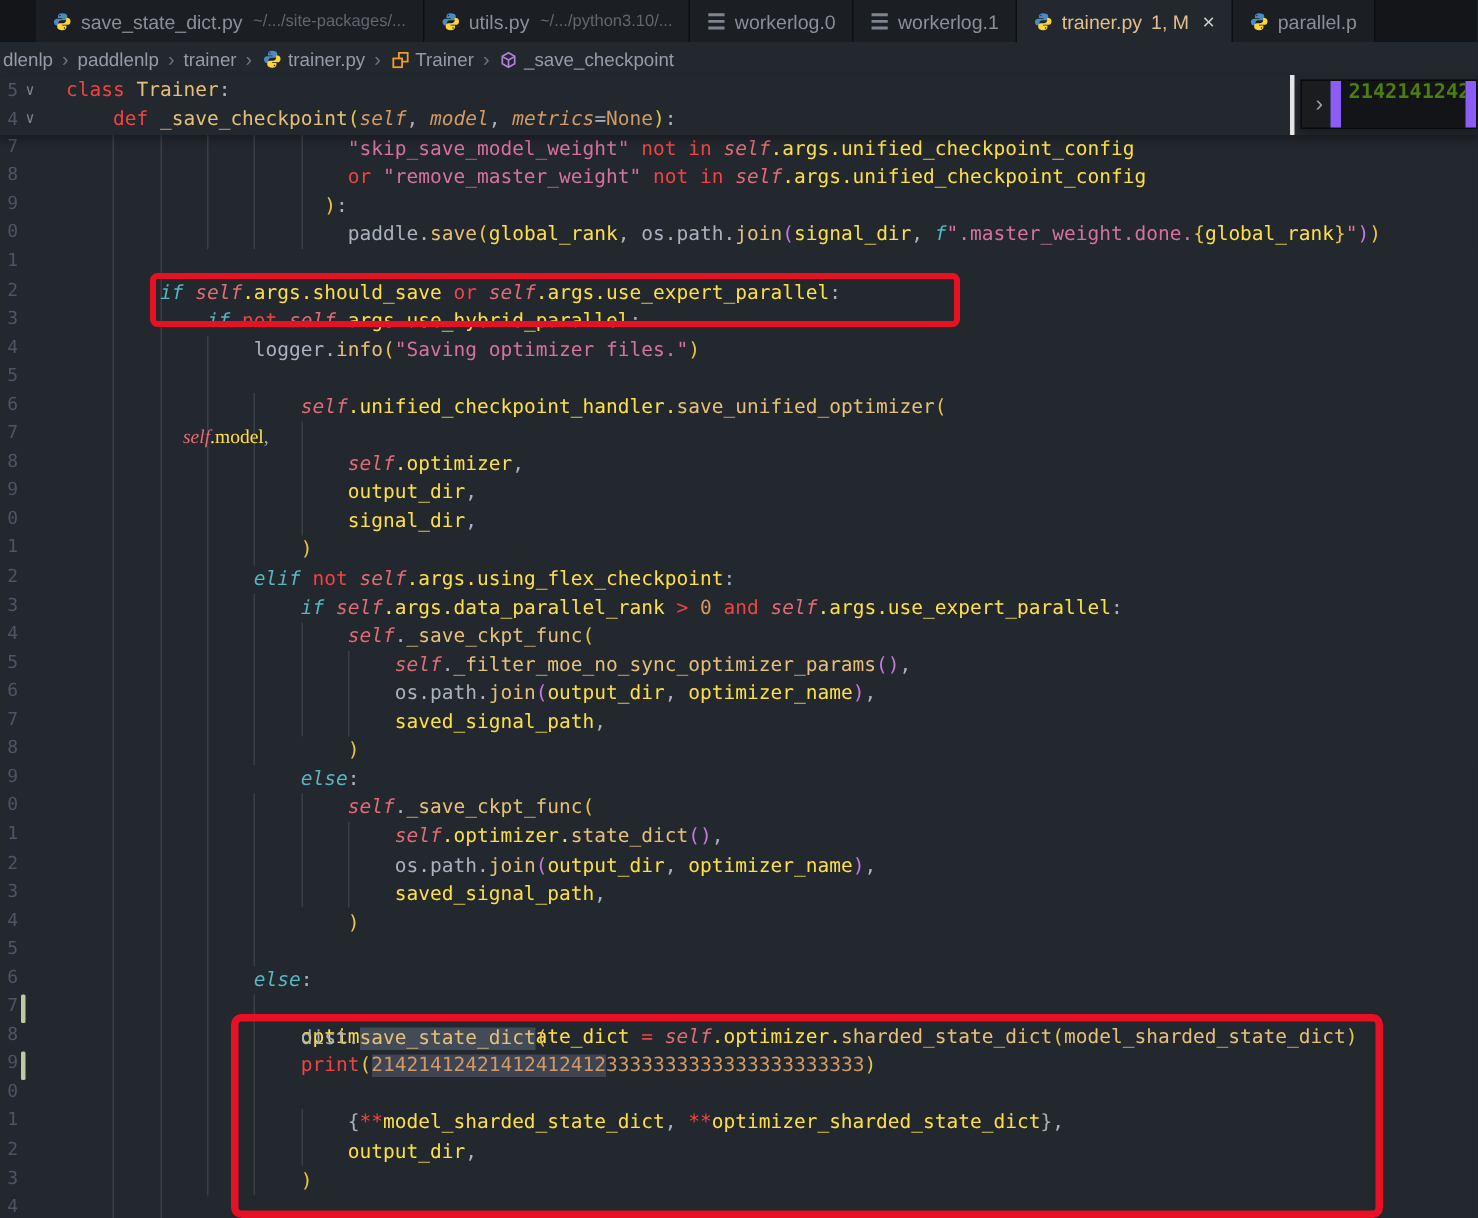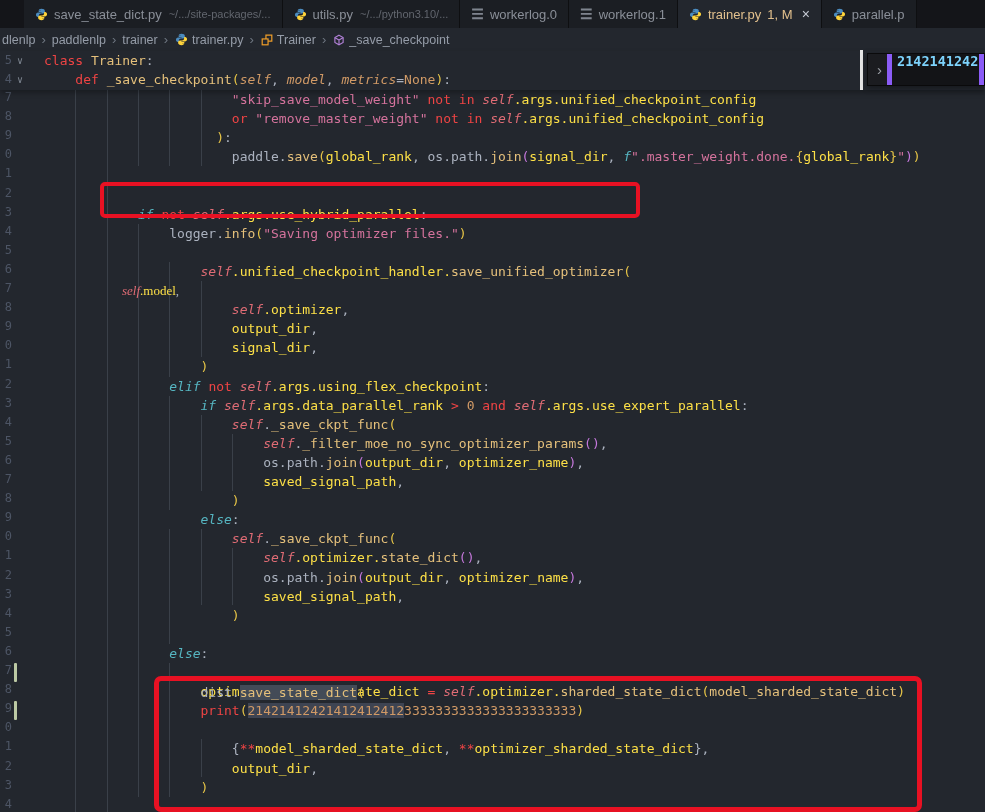--- a/index.html
+++ b/index.html
@@ -60,21 +60,21 @@
   .anno{position:absolute;border:4px solid #e81123;border-radius:5px;z-index:50;pointer-events:none}
   .anno1{left:100px;top:182px;width:532px;height:28px}
   .anno2{left:154px;top:676px;width:758px;height:126px;border-width:5px;border-radius:7px}
 
   
   .findw{position:absolute;right:0;top:53px;height:33px;z-index:60;display:flex;align-items:stretch}
   .findsash{width:3px;background:#e6e6e6;margin-right:4px;height:40px;margin-top:-3px;cursor:ew-resize}
   .findbox{display:flex;align-items:center;background:#1b1c20;border:1px solid #0a0a0b;
            box-shadow:0 2px 6px rgba(0,0,0,.4);padding:0 0 0 4px;width:112px;overflow:hidden}
   .findchev{color:#9da1a8;font-size:15px;padding:0 5px;cursor:pointer}
-  .findinput{background:#131417;border:5px solid #8b5cf6;color:#7dd3fc;font-family:"DejaVu Sans Mono",monospace;
+  .findinput{background:#131417;border:7px solid #8b5cf6;color:#4d7c0f;font-family:"DejaVu Sans Mono",monospace;
              font-weight:bold;font-size:13.5px;padding:3px 2px 20px 5px;white-space:nowrap;overflow:hidden;width:90px;cursor:text}
 </style>
 </head>
 <body>
 
 <div class="tabbar">
   <div class="spacer"></div>
 <div class="tab">
       <span class="ticon">
         <svg width="13" height="13" viewBox="0 0 12 12">
@@ -190,20 +190,21 @@
       <div class="ln" style="top: 0px;">7</div>
       <div class="cl" style="top: 0px;">                        <span class="tk st">"skip_save_model_weight"</span><span class="tk p"> </span><span class="tk k">not</span><span class="tk p"> </span><span class="tk k">in</span><span class="tk p"> </span><span class="tk s">self</span><span class="tk v">.args.unified_checkpoint_config</span></div>
       <div class="ln" style="top: 19.1px;">8</div>
       <div class="cl" style="top: 19.1px;">                        <span class="tk k">or</span><span class="tk p"> </span><span class="tk st">"remove_master_weight"</span><span class="tk p"> </span><span class="tk k">not</span><span class="tk p"> </span><span class="tk k">in</span><span class="tk p"> </span><span class="tk s">self</span><span class="tk v">.args.unified_checkpoint_config</span></div>
       <div class="ln" style="top: 38.2px;">9</div>
       <div class="cl" style="top: 38.2px;">                      <span class="tk b1">)</span><span class="tk p">:</span></div>
       <div class="ln" style="top: 57.3px;">0</div>
       <div class="cl" style="top: 57.3px;">                        <span class="tk p">paddle.</span><span class="tk f">save</span><span class="tk b1">(</span><span class="tk v">global_rank</span><span class="tk p">, </span><span class="tk p">os.path.</span><span class="tk f">join</span><span class="tk b2">(</span><span class="tk v">signal_dir</span><span class="tk p">, </span><span class="tk ki">f</span><span class="tk st">".master_weight.done.</span><span class="tk b1">{</span><span class="tk v">global_rank</span><span class="tk b1">}</span><span class="tk st">"</span><span class="tk b2">)</span><span class="tk b1">)</span></div>
       <div class="ln" style="top: 76.4px;">1</div>
       <div class="ln" style="top: 95.5px;">2</div>
+      <div class="cl" style="top: 95.5px;">        <span class="tk ki">if</span><span class="tk p"> </span><span class="tk s">self</span><span class="tk v">.args.should_save</span><span class="tk p"> </span><span class="tk k">or</span><span class="tk p"> </span><span class="tk s">self</span><span class="tk v">.args.use_expert_parallel</span><span class="tk p">:</span></div>
       <div class="ln" style="top: 114.6px;">3</div>
       <div class="cl" style="top: 114.6px;">            <span class="tk ki">if</span><span class="tk p"> </span><span class="tk k">not</span><span class="tk p"> </span><span class="tk s">self</span><span class="tk v">.args.use_hybrid_parallel</span><span class="tk p">:</span></div>
       <div class="ln" style="top: 133.7px;">4</div>
       <div class="cl" style="top: 133.7px;">                <span class="tk p">logger.</span><span class="tk f">info</span><span class="tk b1">(</span><span class="tk st">"Saving optimizer files."</span><span class="tk b1">)</span></div>
       <div class="ln" style="top: 152.8px;">5</div>
       <div class="ln" style="top: 171.9px;">6</div>
       <div class="cl" style="top: 171.9px;">                    <span class="tk s">self</span><span class="tk v">.unified_checkpoint_handler.</span><span class="tk f">save_unified_optimizer</span><span class="tk b1">(</span></div>
       <div class="ln" style="top: 191px;">7</div>
       <div class="cl" style="top: 191px; font-family: Liberation Serif, serif;">                        <span class="tk s">self</span><span class="tk v">.model</span><span class="tk p">,</span></div>
       <div class="ln" style="top: 210.1px;">8</div>

